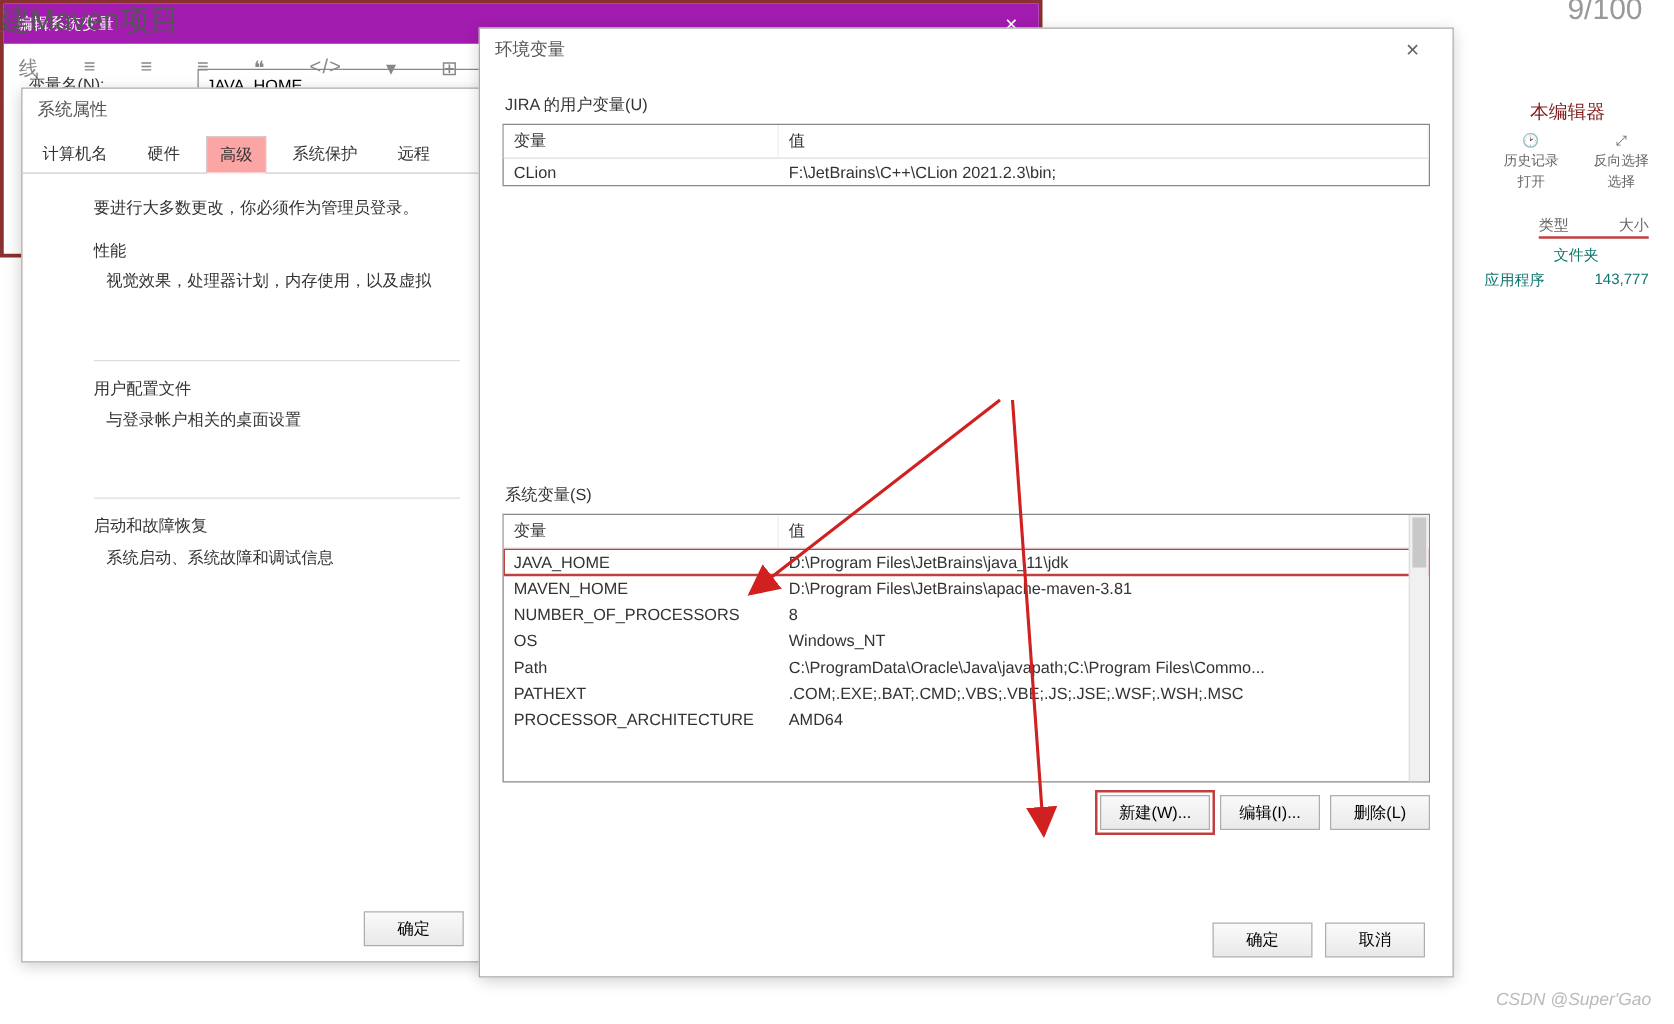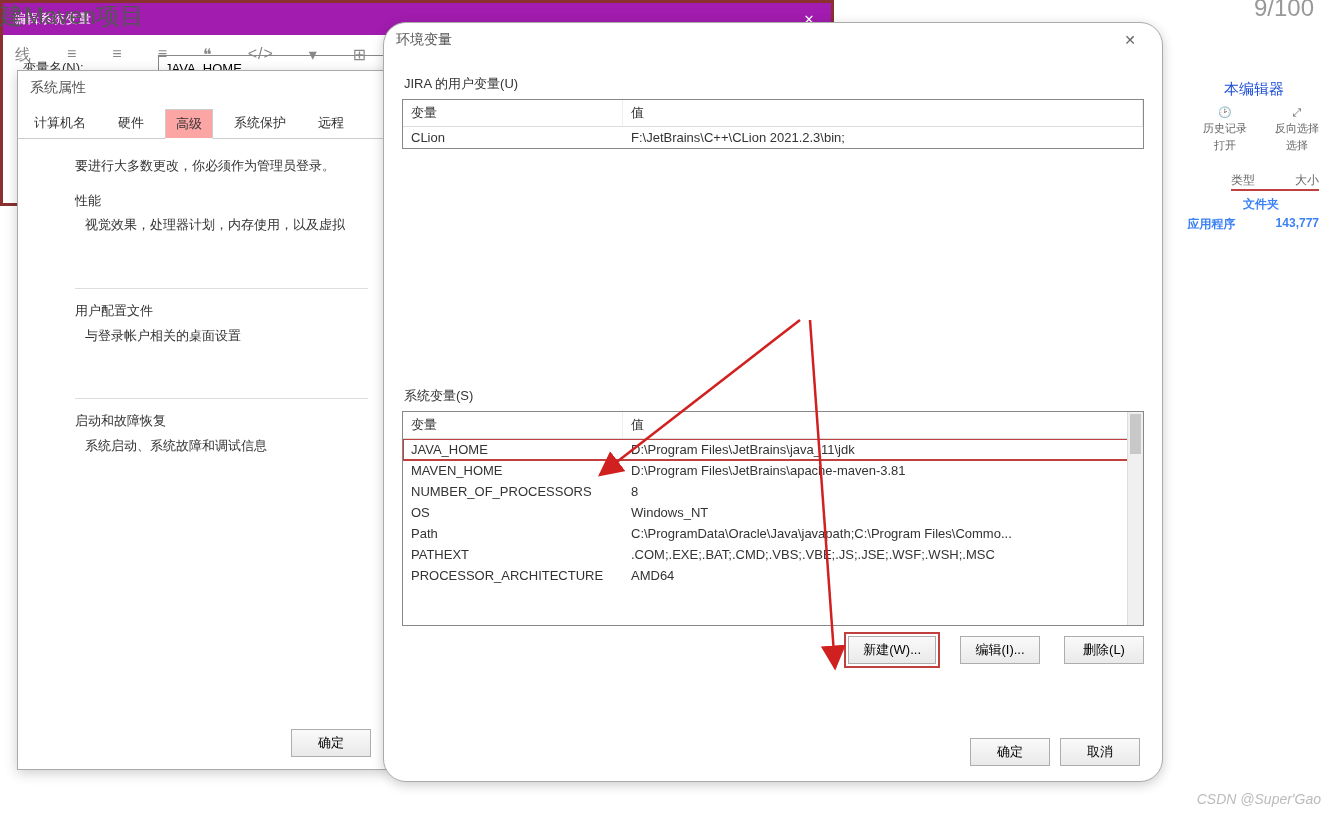--- a/index.html
+++ b/index.html
@@ -3,59 +3,59 @@
 <meta charset="utf-8">
 <style>
 * { box-sizing: border-box; margin: 0; padding: 0; font-family: "Microsoft YaHei", "Segoe UI", sans-serif; }
 body { width: 1339px; height: 819px; background: #fff; position: relative; overflow: hidden; color: #333; }
 
 
 .bg-title { position: absolute; left: 0; top: 0; font-size: 24px; color: #555; }
 .bg-count { position: absolute; right: 25px; top: -6px; font-size: 24px; color: #999; }
 .bg-toolbar { position: absolute; left: 15px; top: 45px; display: flex; gap: 35px; color: #888; font-size: 16px; }
 .bg-toolbar span { letter-spacing: 1px; }
-.bg-editor-label { position:absolute; right:55px; top:80px; font-size:15px; color:#1d4ed8; }
+.bg-editor-label { position:absolute; right:55px; top:80px; font-size:15px; color:#7f1d1d; }
 .bg-right-toolbar { position:absolute; right:20px; top:106px; display:flex; gap:28px; font-size:11px; color:#666; flex-direction:row; align-items:center;}
 .bg-right-toolbar .col { display:flex; flex-direction:column; align-items:center; gap:2px;}
 .bg-right-columns { position:absolute; right:20px; top:172px; display:flex; gap:40px; font-size:12px; color:#666; border-bottom:2px solid #c04040;}
-.bg-right-row { position:absolute; right:20px; font-size:12px; color:#3b82f6; display:flex; gap:40px;font-weight:bold;}
+.bg-right-row { position:absolute; right:20px; font-size:12px; color:#0f766e; display:flex; gap:40px;}
 
 
 .win { position: absolute; background: #fff; border: 1px solid #aaa; box-shadow: 0 3px 12px rgba(0,0,0,.2); }
 .win-sysprops { left: 17px; top: 70px; width: 370px; height: 700px; }
 .win-title { padding: 8px 12px; font-size: 14px; color: #555; display:flex; justify-content:space-between; align-items:center; }
 .tabs { display: flex; border-bottom: 1px solid #ccc; padding: 3px 5px 0 5px; gap: 10px; font-size: 13px; }
 .tab { padding: 5px 10px; border: 1px solid transparent; cursor: pointer; color:#333; }
 .tab.active { border: 1px solid #ccc; border-bottom: 1px solid #fff; background: #fca5a5; position: relative; top: 1px; }
 .sys-body { padding: 15px 18px; font-size: 13px; color: #333; line-height: 1.9; margin-left: 39px; }
 .sys-group-title { margin-top: 10px; }
 .sys-indent { padding-left: 10px; margin-bottom: 8px; }
 .sys-hr { border: none; border-top: 1px solid #ddd; margin: 50px 0 10px 0; }
 .btn { display: inline-flex; align-items:center; justify-content:center; min-width: 80px; height: 28px; padding: 0 14px; background: linear-gradient(#fafafa,#e9e9e9); border: 1px solid #adadad; font-size: 13px; cursor: pointer; }
 .btn-primary { border: 2px solid #0a64a4; background:#fff; }
 .sys-footer { position:absolute; bottom:12px; right:15px; display:flex; gap:8px;}
 
 
-.win-env { left: 383px; top: 22px; width: 780px; height: 760px; border-radius: 23px; }
+.win-env { left: 383px; top: 22px; width: 780px; height: 760px; }
 .close-x { width: 40px; text-align:center; cursor:pointer; font-size:14px; color:#666;}
 .env-body { padding: 0 18px; font-size: 13px; }
 .env-section-label { margin: 18px 0 6px 2px; }
 .listview { border: 1px solid #888; position:relative; }
 .listview-head { display:flex; background:#fff; border-bottom:1px solid #ddd; font-size:13px; }
 .listview-head > div { padding: 4px 8px; border-right:1px solid #eee; }
 .listview-body { max-height: 28px; overflow:hidden; }
 .listview-body.tall { max-height: 195px; overflow:auto; }
 .row { display:flex; font-size:13px; }
 .row > div { padding: 3px 8px; white-space:nowrap; overflow:hidden; text-overflow:ellipsis; }
 .row.hl { outline:2px solid #c04040; outline-offset:-1px;}
 .col-var { width: 220px; }
 .col-val { flex: 1; }
 .scrollbar-v { position:absolute; right:0; top:0; bottom:0; width:16px; background:#f0f0f0; border-left:1px solid #ddd;}
 .scrollbar-thumb { position:absolute; left:2px; right:2px; top:2px; height:40px; background:#c8c8c8;}
-.env-btns { display:flex; justify-content:flex-end; gap:24px; margin-top:10px;}
+.env-btns { display:flex; justify-content:flex-end; gap:8px; margin-top:10px;}
 .env-btns .hl { outline:2px solid #c04040; outline-offset:2px;}
 .env-footer { position:absolute; bottom:15px; right:22px; display:flex; gap:10px;}
 
 
 .win-edit { left: 355px; top: 186px; width: 834px; height: 206px; border: 3px solid #8a3030; background:#fff; z-index:50;}
 .edit-title { background:#a21caf; color:#fff; padding:6px 10px; font-size:13px; display:flex; justify-content:space-between; align-items:center;}
 .edit-title .x { width:24px; height:20px; display:flex; align-items:center; justify-content:center; cursor:pointer; font-size:13px;}
 .edit-body { padding: 20px 20px 12px 20px; font-size:13px;}
 .edit-row { display:flex; align-items:center; margin-bottom:16px; gap:25px;}
 .edit-label { width:110px;}

